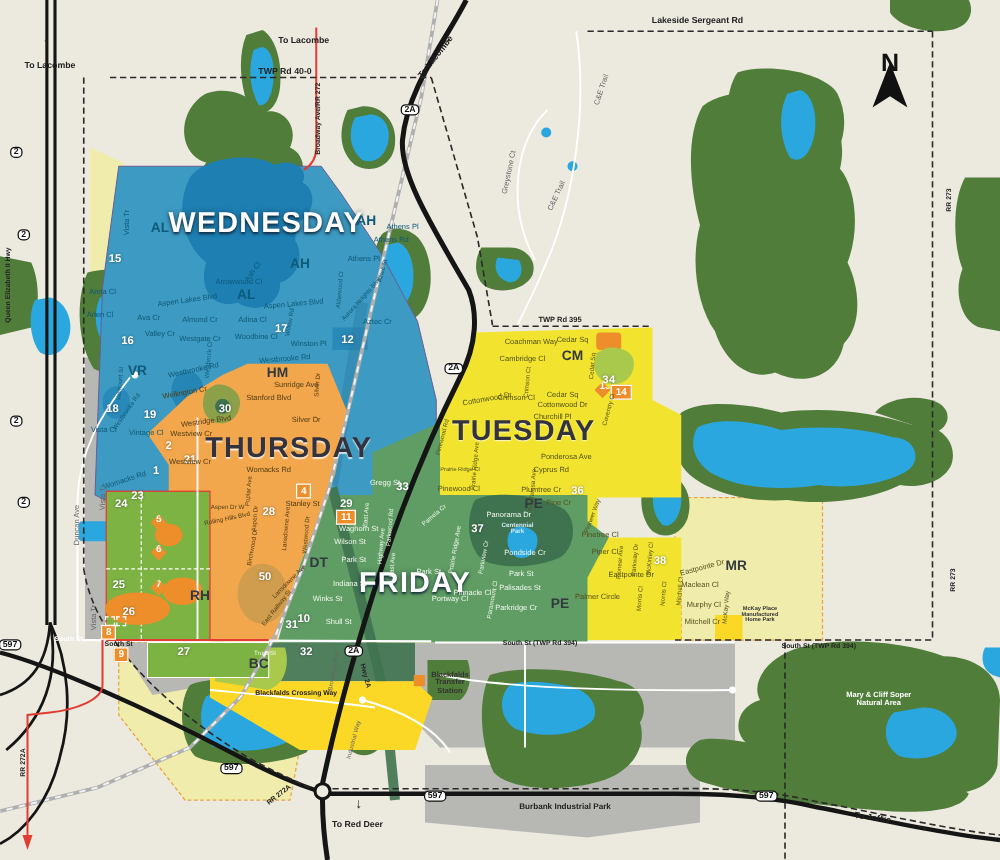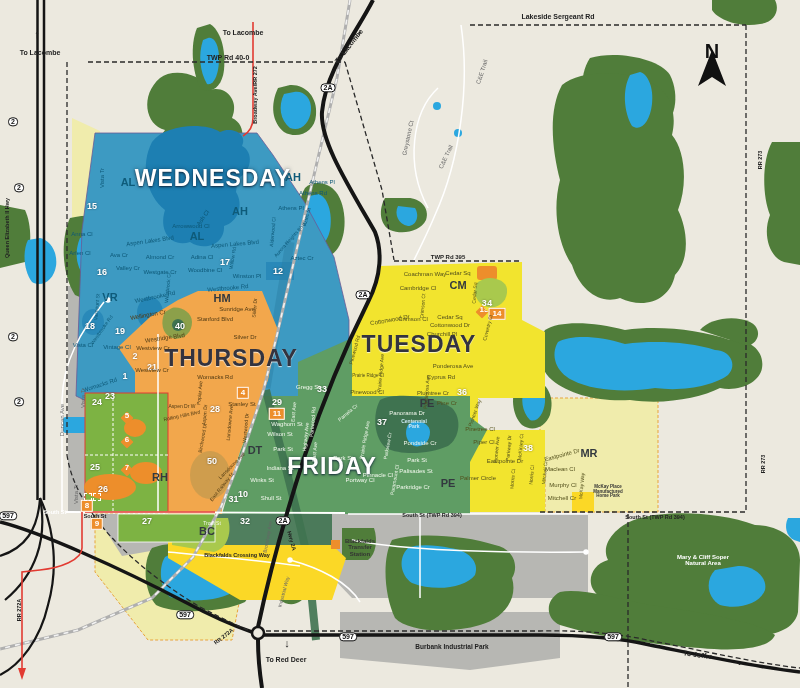--- a/index.html
+++ b/index.html
@@ -221,21 +221,21 @@
       <span class="ac ac-d" style="left: 207px; top: 532px; transform: translate(-50%, -50%);">BC</span>
       <span class="ac ac-d" style="left: 589px; top: 454px; transform: translate(-50%, -50%);">MR</span>
     </div>
   <div class="layer">
       <span class="zn" style="left: 92px; top: 207px; transform: translate(-50%, -50%);">15</span>
       <span class="zn" style="left: 102px; top: 273px; transform: translate(-50%, -50%);">16</span>
       <span class="zn" style="left: 225px; top: 263px; transform: translate(-50%, -50%);">17</span>
       <span class="zn" style="left: 278px; top: 272px; transform: translate(-50%, -50%);">12</span>
       <span class="zn" style="left: 90px; top: 327px; transform: translate(-50%, -50%);">18</span>
       <span class="zn" style="left: 120px; top: 332px; transform: translate(-50%, -50%);">19</span>
-      <span class="zn" style="left: 180px; top: 327px; transform: translate(-50%, -50%);">40</span>
+      <span class="zn" style="left: 180px; top: 327px; transform: translate(-50%, -50%);">30</span>
       <span class="zn" style="left: 135px; top: 357px; transform: translate(-50%, -50%);">2</span>
       <span class="zn" style="left: 132px; top: 368px; transform: translate(-50%, -50%); margin-left: 20px;">21</span>
       <span class="zn" style="left: 125px; top: 377px; transform: translate(-50%, -50%);">1</span>
       <span class="zn" style="left: 110px; top: 397px; transform: translate(-50%, -50%);">23</span>
       <span class="zn" style="left: 97px; top: 403px; transform: translate(-50%, -50%);">24</span>
       <span class="zn" style="left: 95px; top: 468px; transform: translate(-50%, -50%);">25</span>
       <span class="zn" style="left: 103px; top: 490px; transform: translate(-50%, -50%);">26</span>
       <span class="zn" style="left: 147px; top: 522px; transform: translate(-50%, -50%);">27</span>
       <span class="zn" style="left: 215px; top: 410px; transform: translate(-50%, -50%);">28</span>
       <span class="zn" style="left: 277px; top: 403px; transform: translate(-50%, -50%);">29</span>

